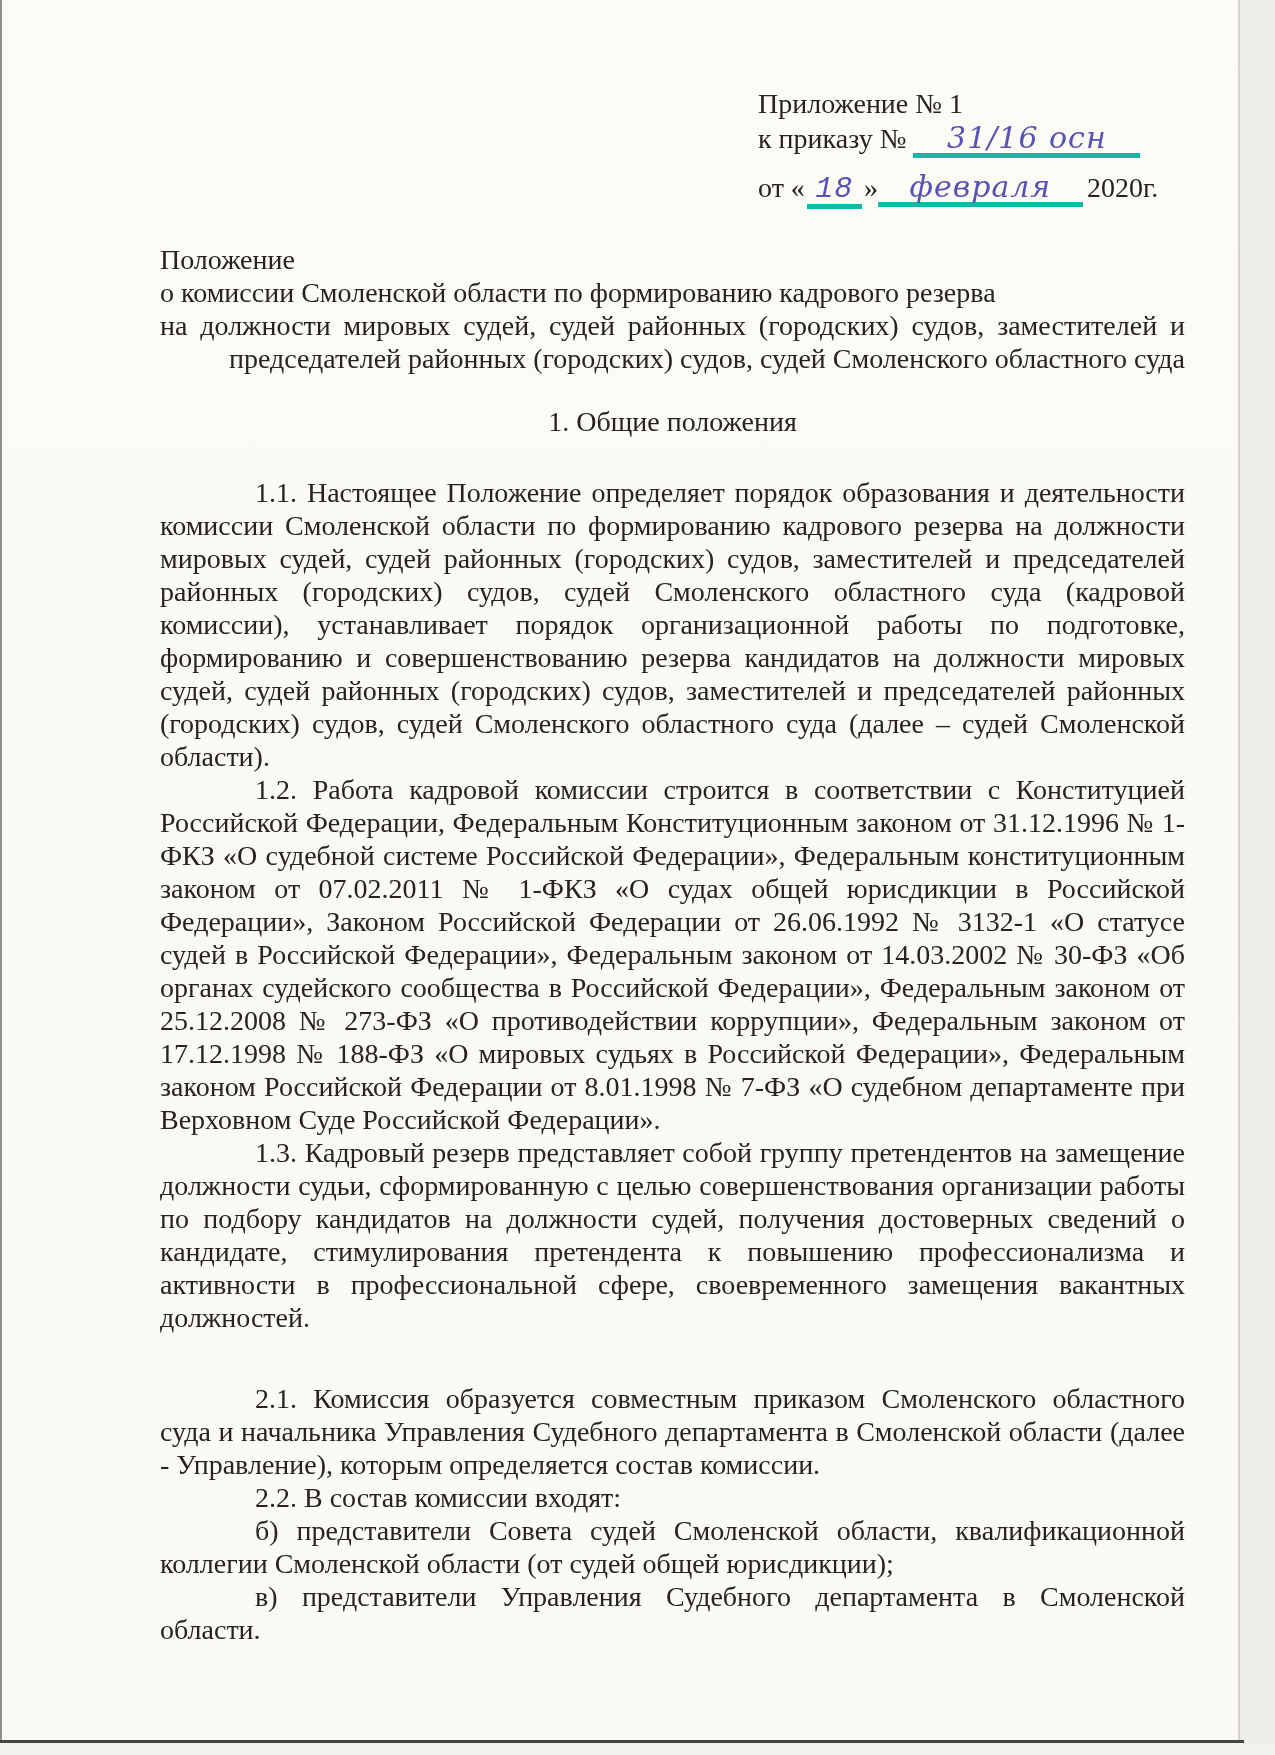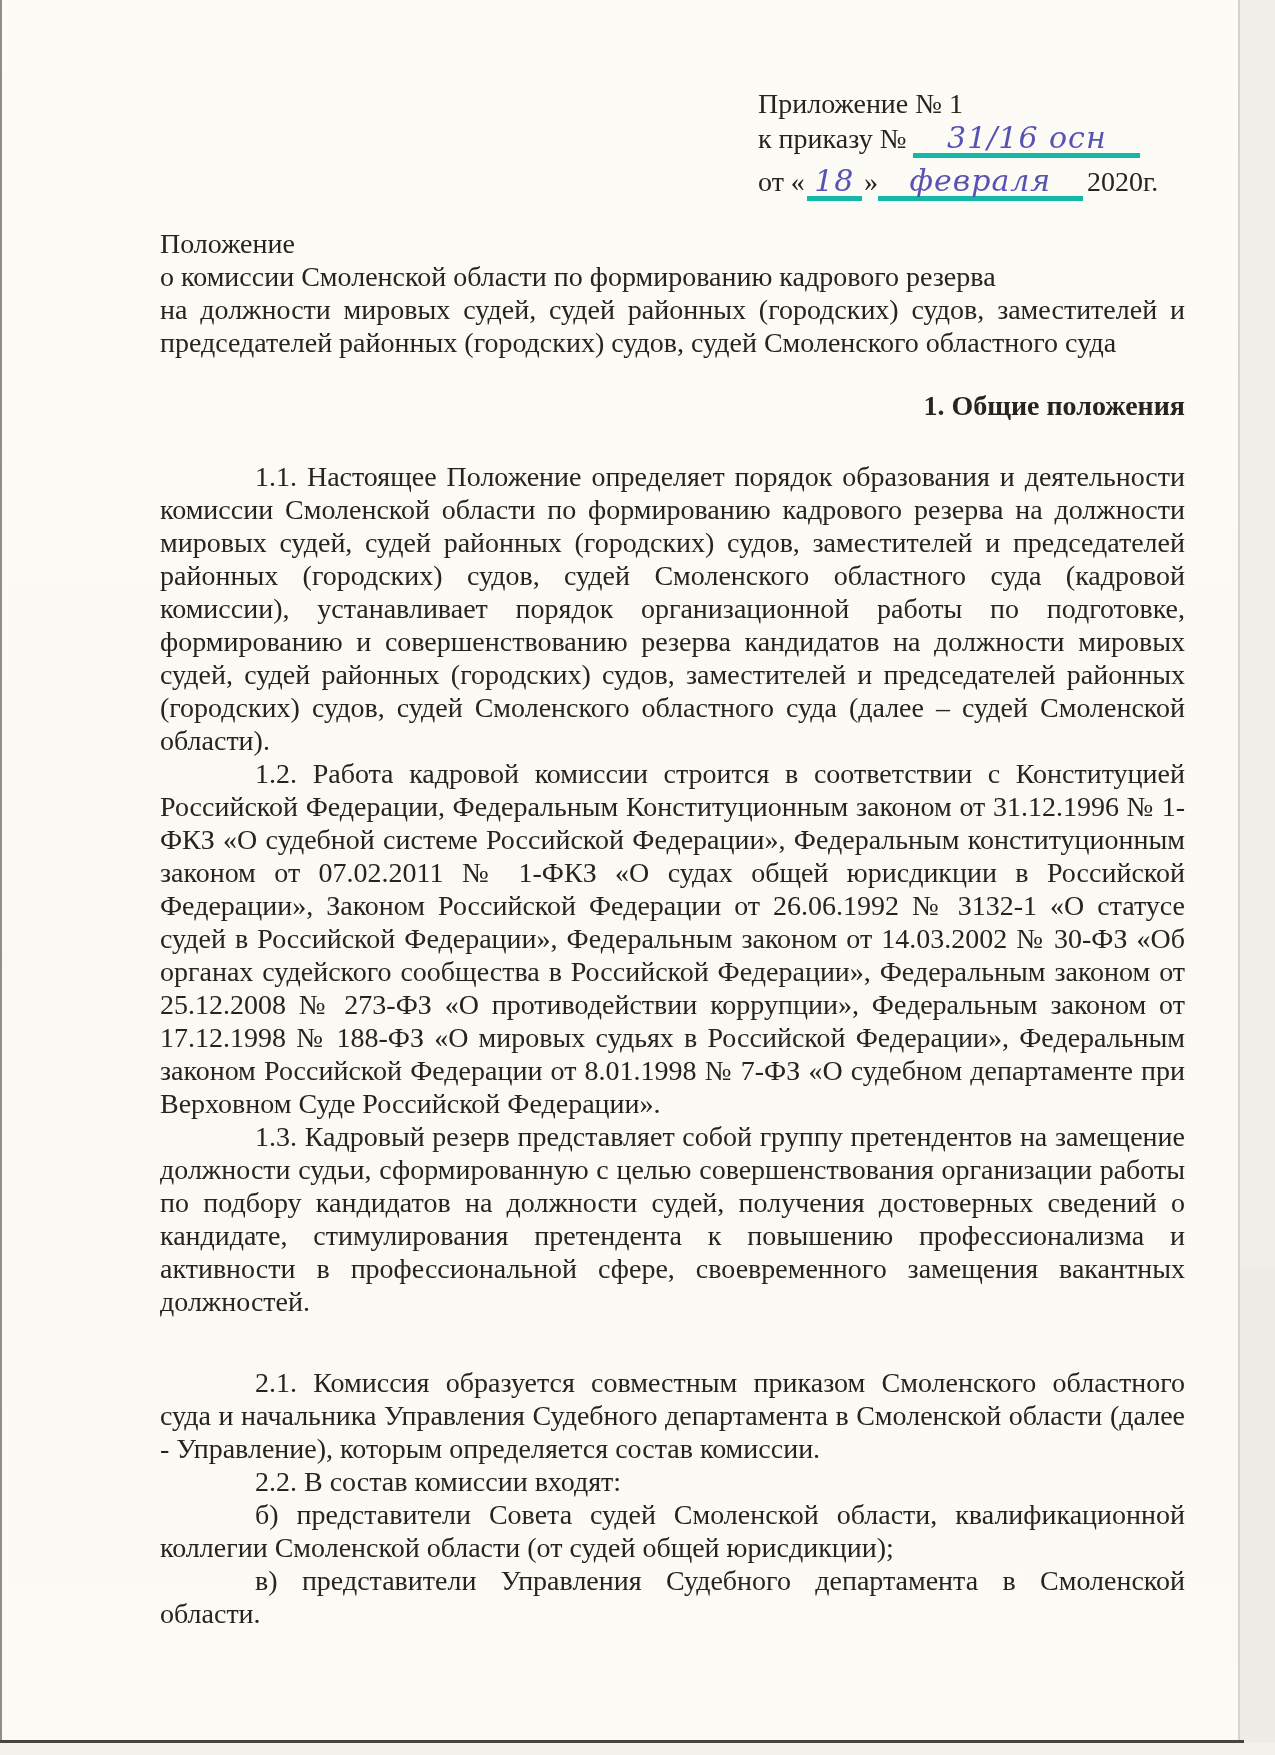--- a/index.html
+++ b/index.html
@@ -26,30 +26,30 @@
   .header-block{margin-left:598px;line-height:35px;white-space:nowrap;}
   .hw{
     font-style:italic;
     color:#5653b5;
     font-family:"DejaVu Serif",serif;
     font-size:30px;
     letter-spacing:1px;
   }
   .u{border-bottom:5px solid #14b8a6;display:inline-block;line-height:30px;text-align:center;}
   .u-num{min-width:215px;padding:0 6px;}
-  .u-day{min-width:55px;margin:8px 2px;}
+  .u-day{min-width:55px;margin:16px 2px;font-family:Liberation Mono, monospace;}
   .u-month{min-width:205px;margin-right:4px;}
 
   .title{margin-top:18px;}
   .t-center{text-align:left;}
   .t-justify{text-align:justify;text-align-last:justify;}
-  .t-left{text-align:left;}
+  .t-left{text-align:right;}
 
   .sec-heading{
-    text-align:right;font-weight:bold;font-size:28px;
+    text-align:center;font-weight:normal;font-size:28px;
     margin:30px 0 0 0;padding:0;
   }
   .para{
     margin:0;text-align:justify;text-indent:95px;
   }
   .para-first{margin-top:38px;}
   .sec2-gap{margin-top:42px;}
   .para-after-h2{margin-top:48px;}
 </style>
 </head>

